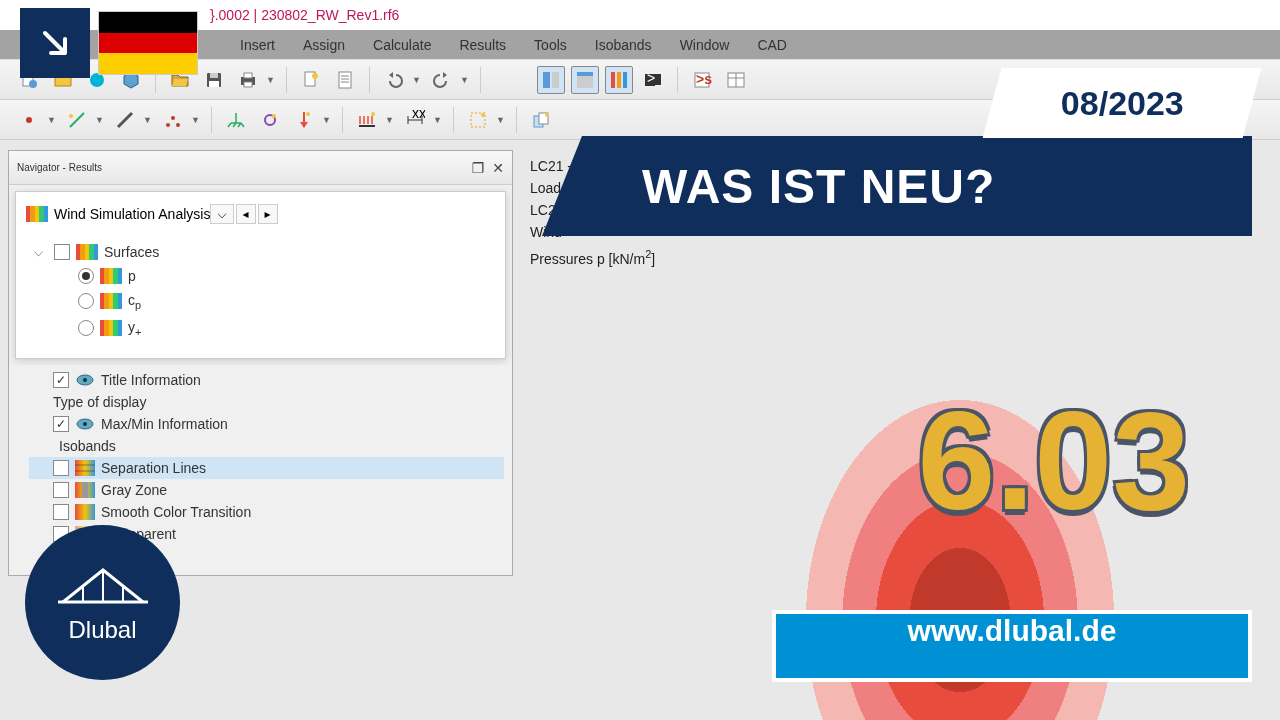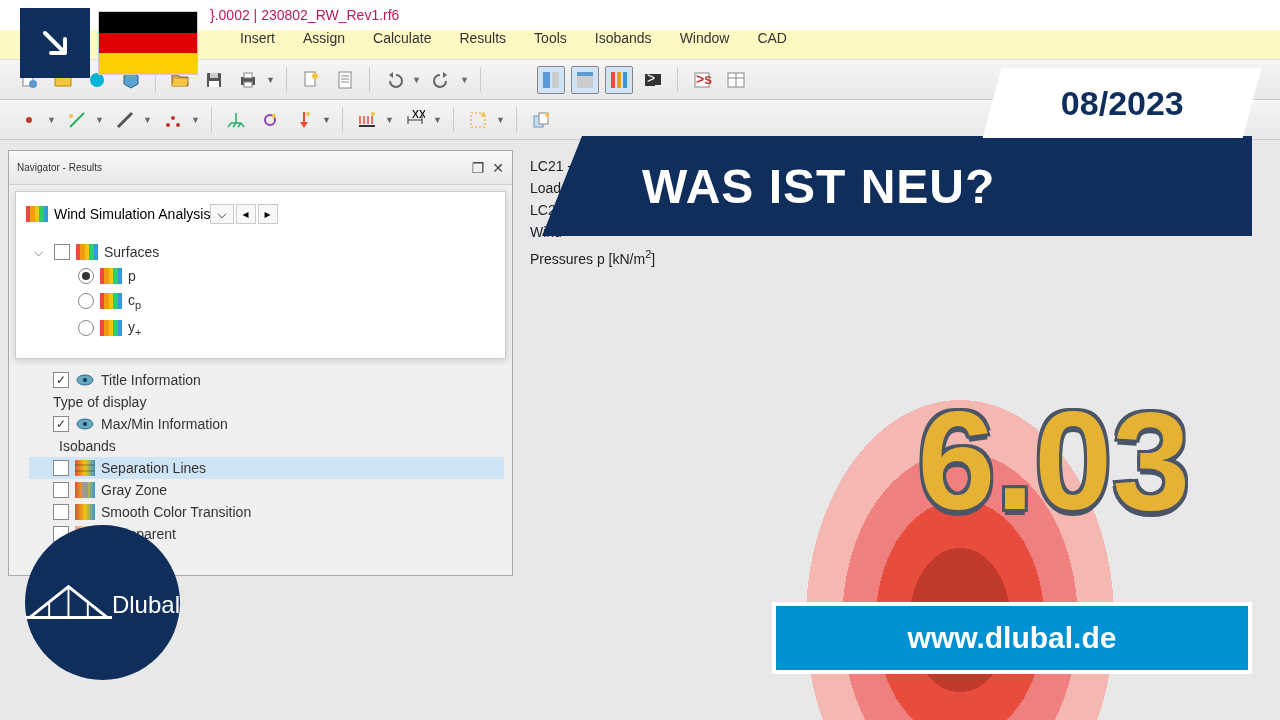--- a/index.html
+++ b/index.html
@@ -1,18 +1,18 @@
 <!DOCTYPE html>
 <html><head>
 <meta charset="utf-8">
 <style>
 *{margin:0;padding:0;box-sizing:border-box;font-family:'Segoe UI',Tahoma,sans-serif;font-size:14px}
 body{width:1280px;height:720px;overflow:hidden;background:#e8e8e8;position:relative}
 .title-bar{height:30px;background:#fff;display:flex;align-items:center;padding-left:210px;font-size:13px;color:#be185d}
-.menu-bar{height:30px;background:#fef9c3;display:flex;align-items:flex-start;gap:28px;padding-left:240px;color:#333;border-bottom:1px solid #ddd}
+.menu-bar{height:30px;background:#a3a3a3;display:flex;align-items:center;gap:28px;padding-left:240px;color:#333;border-bottom:1px solid #ddd}
 .menu-bar span{font-size:14px;cursor:pointer}
 .toolbar1,.toolbar2{height:40px;background:linear-gradient(#f5f5f5,#e8e8e8);display:flex;align-items:center;padding-left:15px;gap:6px;border-bottom:1px solid #ccc}
 .tbtn{width:28px;height:28px;display:flex;align-items:center;justify-content:center;border:1px solid transparent;border-radius:2px}
 .ico{width:20px;height:20px;display:block}
 .sep{width:1px;height:26px;background:#ccc;margin:0 4px}
 .dd{width:10px;height:10px;color:#666;font-size:9px;margin-left:-2px}
 .nav-panel{position:absolute;left:8px;top:150px;width:505px;background:#f0f0f0;border:1px solid #aaa;z-index:5}
 .nav-header{height:34px;background:linear-gradient(#f8f8f8,#e8e8e8);display:flex;align-items:center;padding:0 8px;justify-content:space-between;border-bottom:1px solid #ccc}
 .nav-title{font-size:10px;color:#333}
 .nav-ctrl{display:flex;gap:8px}
@@ -42,23 +42,23 @@
 .flag-box{position:absolute;left:20px;top:8px;display:flex;align-items:center;z-index:20}
 .arrow-box{width:70px;height:70px;background:#0f2e5c;display:flex;align-items:center;justify-content:center}
 .arrow-box svg{width:32px;height:32px}
 .flag-de{width:100px;height:64px;margin-left:8px;border:1px solid #ccc;display:flex;flex-direction:column}
 .flag-de div{flex:1}
 .date-banner{position:absolute;right:28px;top:68px;width:260px;height:70px;background:#fff;display:flex;align-items:center;justify-content:center;z-index:15;transform:skewX(-15deg)}
 .date-banner span{transform:skewX(15deg);color:#0f2e5c;font-weight:700;font-size:34px}
 .headline{position:absolute;right:28px;top:136px;width:710px;height:100px;background:#0f2e5c;display:flex;align-items:center;padding-left:100px;z-index:14;clip-path:polygon(40px 0,100% 0,100% 100%,0 100%)}
 .headline span{color:#fff;font-weight:700;font-size:48px;letter-spacing:1px}
 .version{position:absolute;right:90px;top:380px;font-size:140px;font-weight:800;color:#e6b233;text-shadow:-3px -3px 0 #4a5568,3px -3px 0 #4a5568,-3px 3px 0 #4a5568,3px 3px 0 #4a5568,0 6px 0 #4a5568;z-index:10}
-.url-banner{position:absolute;right:28px;bottom:46px;width:480px;height:72px;background:#0091d4;border:4px solid #fff;display:flex;align-items:center;justify-content:center;z-index:12}
+.url-banner{position:absolute;right:28px;bottom:38px;width:480px;height:72px;background:#0091d4;border:4px solid #fff;display:flex;align-items:flex-start;justify-content:center;z-index:12}
 .url-banner span{color:#fff;font-size:30px;font-weight:600}
-.logo{position:absolute;left:25px;bottom:40px;width:155px;height:155px;border-radius:50%;background:#0f2e5c;display:flex;flex-direction:row;align-items:center;justify-content:center;z-index:20}
+.logo{position:absolute;left:25px;bottom:40px;width:155px;height:155px;border-radius:50%;background:#0f2e5c;display:flex;flex-direction:column;align-items:center;justify-content:center;z-index:20}
 .logo svg{width:90px;height:50px}
 .logo-text{color:#fff;font-size:24px;font-weight:400;margin-top:4px}
 .grad{width:20px;height:16px}
 .sub{font-size:11px;vertical-align:sub}
 .sup{font-size:11px;vertical-align:super}
 </style>
 </head>
 <body>
 
 <div class="title-bar">

